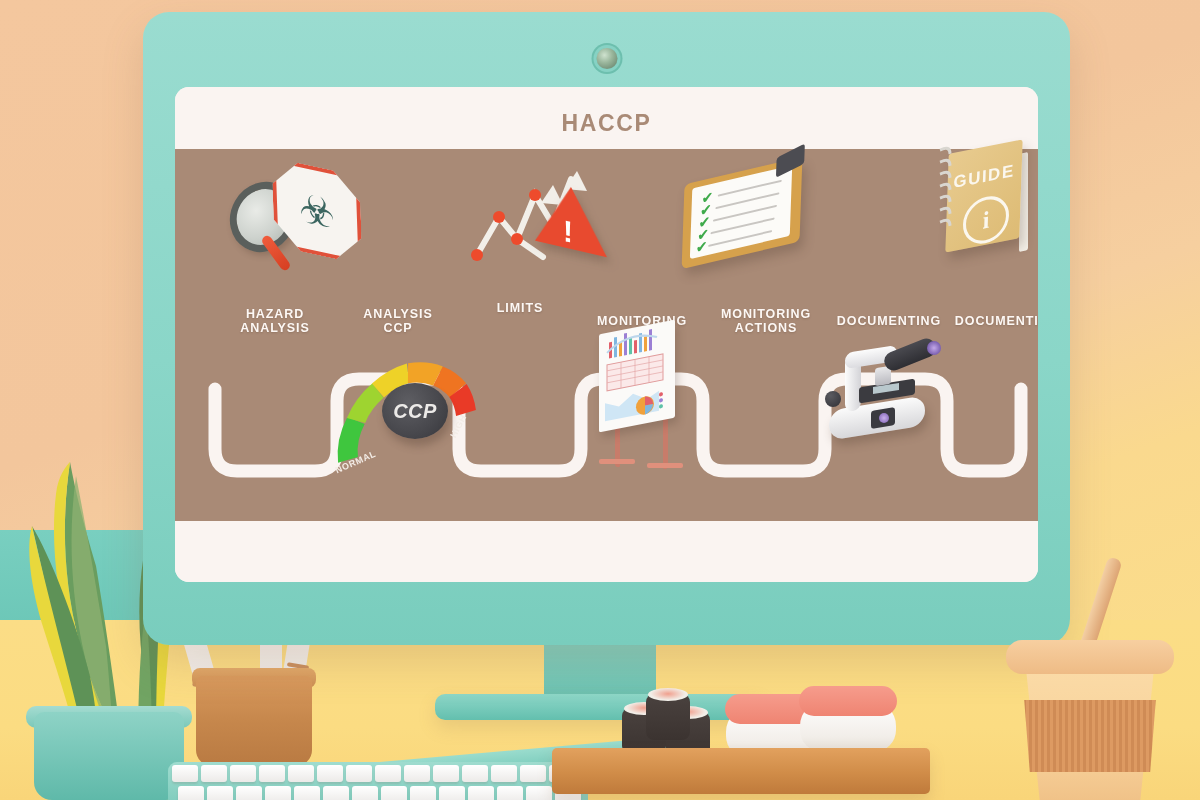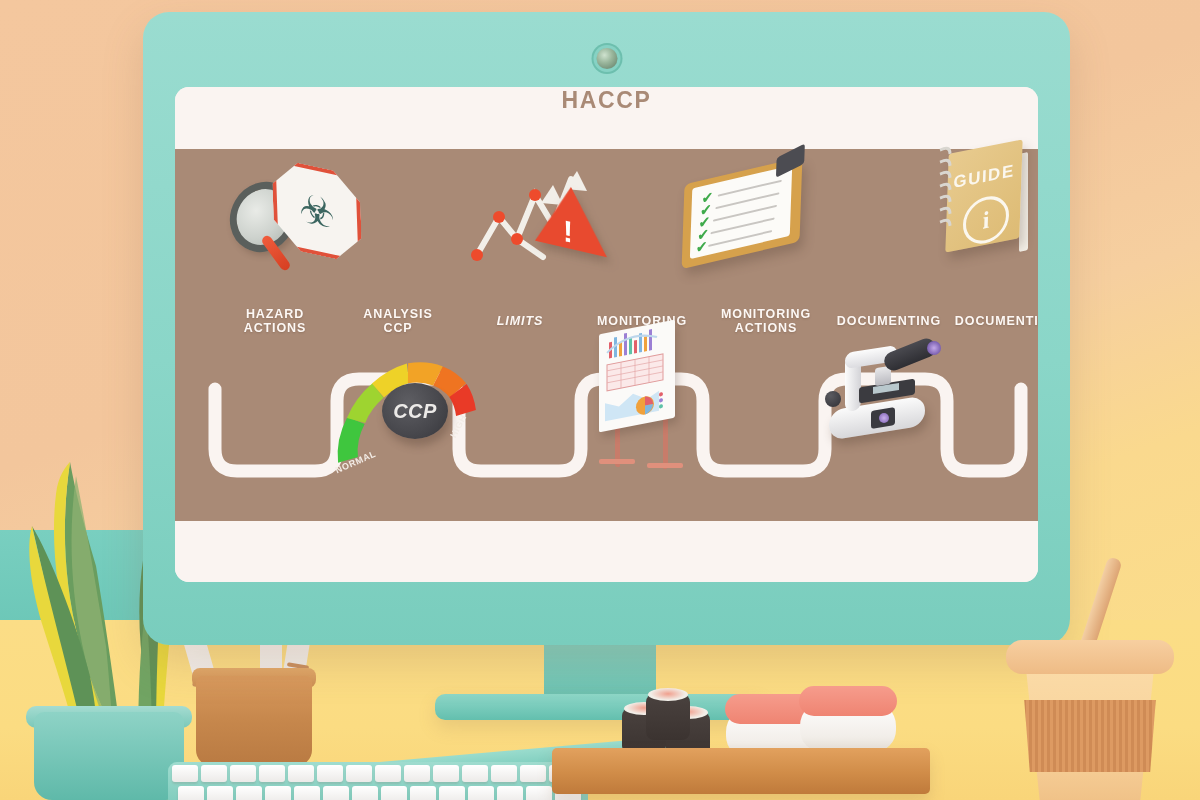--- a/index.html
+++ b/index.html
@@ -49,21 +49,21 @@
   .canvas{
     position:absolute;left:0;top:62px;width:100%;height:372px;
     background:#a98a76;
   }
   .screen-bottom{position:absolute;left:0;bottom:0;width:100%;height:61px;background:#faf4f1;}
 
   .tab{
     position:absolute;left:50%;top:0;transform:translateX(-50%);
     width:175px;height:50px;background:#faf4f1;
     border-bottom-left-radius:16px;border-bottom-right-radius:16px;
-    display:flex;align-items:flex-start;justify-content:center;
+    display:flex;align-items:flex-end;justify-content:center;
   }
   .tab-title{
     font-size:23px;font-weight:bold;letter-spacing:1.6px;color:#a98a76;
     font-family:"Liberation Sans", sans-serif;
   }
 
   
   .flow{position:absolute;left:0;top:0;width:863px;height:372px;}
 
   
@@ -375,24 +375,24 @@
                    L 528 300 Q 528 322 550 322
                    L 628 322 Q 650 322 650 300
                    L 650 252 Q 650 230 672 230
                    L 750 230 Q 772 230 772 252
                    L 772 300 Q 772 322 794 322
                    L 824 322 Q 846 322 846 300
                    L 846 240" fill="none" stroke="#faf4f1" stroke-width="13" stroke-linecap="round"></path>
         </svg>
 
         <div class="step" style="left:40px;top:158px;width:120px;">HAZARD
-ACTIONS</div>
+ANALYSIS</div>
         <div class="step" style="left:163px;top:158px;width:120px;">ANALYSIS
 CCP</div>
-        <div class="step" style="left:285px;top:165px;width:120px;font-style:italic;">LIMITS</div>
+        <div class="step" style="left:285px;top:152px;width:120px;">LIMITS</div>
         <div class="step" style="left:400px;top:165px;width:134px;">MONITORING</div>
         <div class="step" style="left:527px;top:158px;width:128px;">MONITORING
 ACTIONS</div>
         <div class="step" style="left:650px;top:165px;width:128px;">DOCUMENTING</div>
         <div class="step" style="left:765px;top:165px;width:134px;">DOCUMENTING</div>
 
         <div class="icon-wrap" style="left:52px;top:8px;width:136px;height:120px;">
           <div class="mag-glass"></div>
           <div class="mag-handle"></div>
           <div class="hazard">

